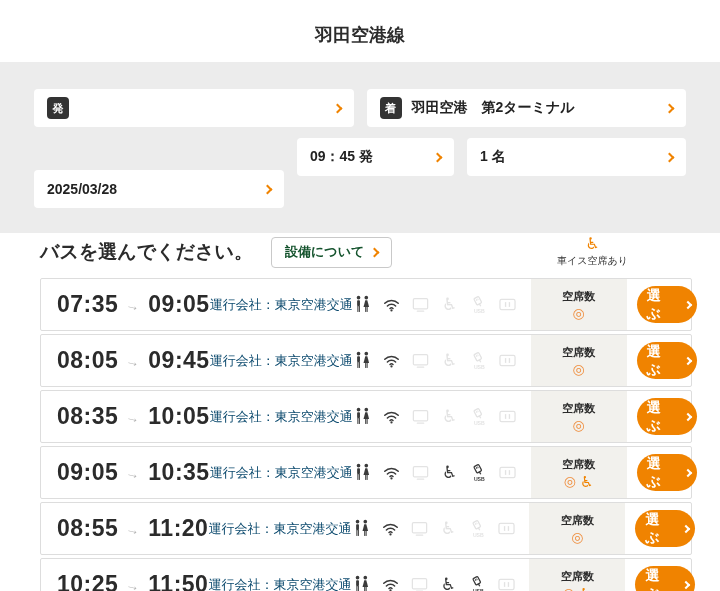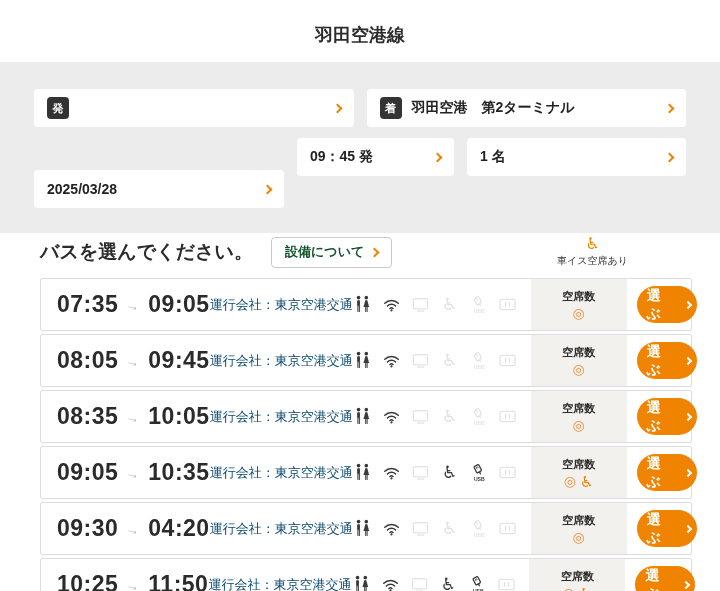--- a/index.html
+++ b/index.html
@@ -364,23 +364,23 @@
       </span>
     </div>
     <button class="select-btn">
       <span>選ぶ</span>
       <span class="chev-white"></span>
     </button>
   </div>
 
   <div class="bus-row">
     <div class="times">
-      <span class="dep-time">09:30</span>
-      <span class="time-arrow">→</span>
-      <span class="arr-time">04:20</span>
+      <span class="dep-time">08:55</span>
+      <span class="time-arrow">→</span>
+      <span class="arr-time">11:20</span>
     </div>
     <div class="operator">
       <span>運行会社：</span><span>東京空港交通</span>
     </div>
     <div class="amenities">
       <span class="am on">
           <svg>
             <use href="#sym-restroom"></use>
           </svg>
         </span>

